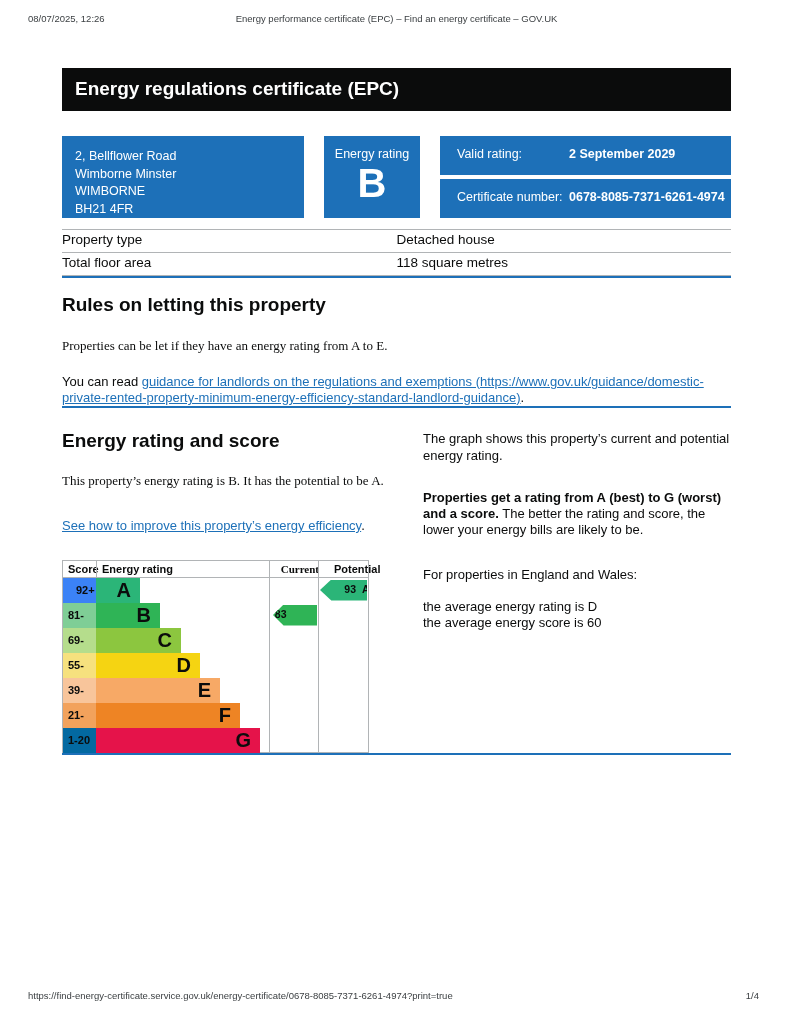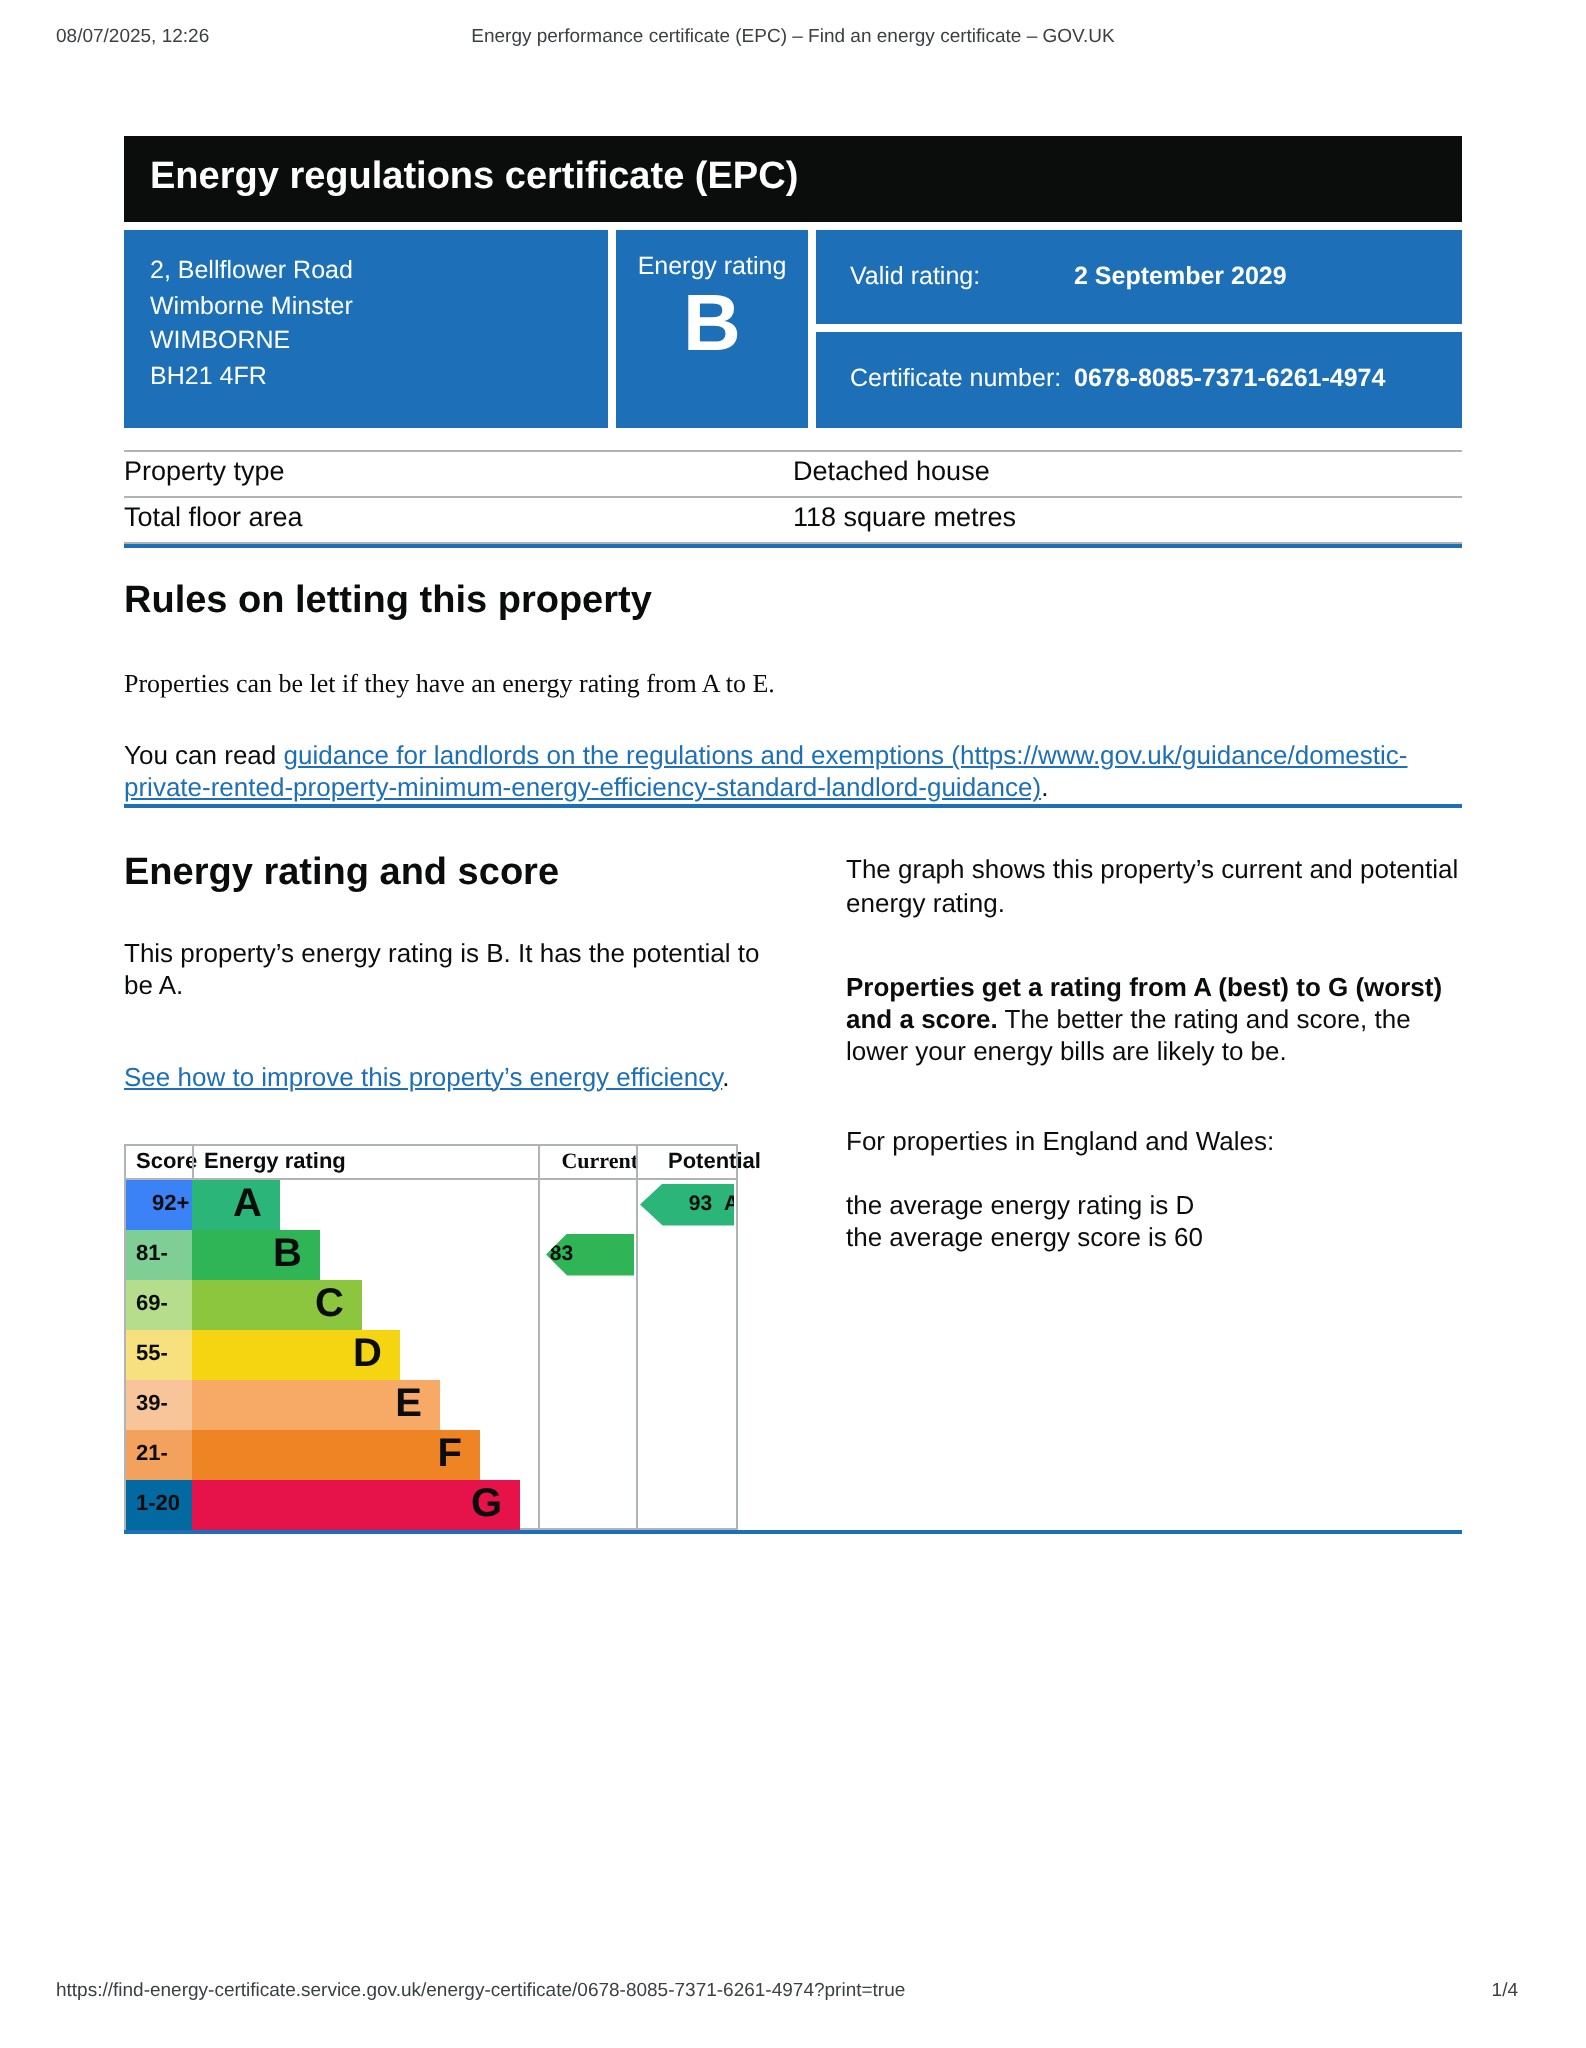--- a/index.html
+++ b/index.html
@@ -21,21 +21,21 @@
                   font-size: 9.5px; color: #3c4043; }
   .pf-url  { position: absolute; left: 0; top: 0; }
   .pf-page { position: absolute; right: 6px; top: 0; }
 
   
   .content { position: absolute; left: 62px; top: 68px; width: 669px; }
 
   .banner { background: #0b0c0c; color: #fff; font-size: 19px; font-weight: bold;
             padding: 9px 13px 10px 13px; }
 
-  .boxes { display: flex; gap: 4px; margin-top: 4px; height: 99px; }
+  .boxes { display: flex; gap: 20px; margin-top: 25px; height: 82px; }
   .box-blue { background: #1d70b8; color: #fff; }
   .addr { width: 242px; padding: 12px 13px; font-size: 12.5px; line-height: 1.42; }
   .rating-box { width: 96px; text-align: center; padding-top: 11px; }
   .rating-label { font-size: 12.5px; }
   .rating-letter { font-size: 40px; font-weight: bold; line-height: 1.05; }
   .validity { flex: 1; display: flex; flex-direction: column; gap: 4px; }
   .vrow { flex: 1; display: flex; align-items: center; font-size: 12.5px; }
   .vlabel { width: 112px; margin-left: 17px; flex: none; }
   .vvalue { font-weight: bold; }
 
@@ -51,21 +51,21 @@
   h2 { font-size: 19px; font-weight: bold; margin: 0; }
   .h2-rules { margin-top: 15px; }
   p { margin: 0; }
   .p-rules-1 { margin-top: 21px; font-family: Liberation Serif, serif; }
   .p-rules-2 { margin-top: 20px; }
   a { color: #1d70b8; text-decoration: underline; }
 
   .two-col { display: flex; margin-top: 21px; }
   .col-left  { width: 332px; flex: none; }
   .col-right { width: 308px; flex: none; margin-left: auto; }
-  .p-intro { margin-top: 20px; }
+  .p-intro { margin-top: 20px; font-family: Liberation Serif, serif; }
   .p-improve { margin-top: 29px; }
   .col-right .rp1 { margin-top: 2px; }
   .col-right .rp2 { margin-top: 26px; }
   .col-right .rp3 { margin-top: 28px; }
   .col-right .rp4 { margin-top: 16px; }
 
   
   .epc-chart { position: relative; margin-top: 25px; width: 307px; height: 193px;
                border: 1px solid #b1b4b6; background: #fff; }
   .epc-header { position: absolute; left: 0; top: 0; right: 0; height: 17px;

